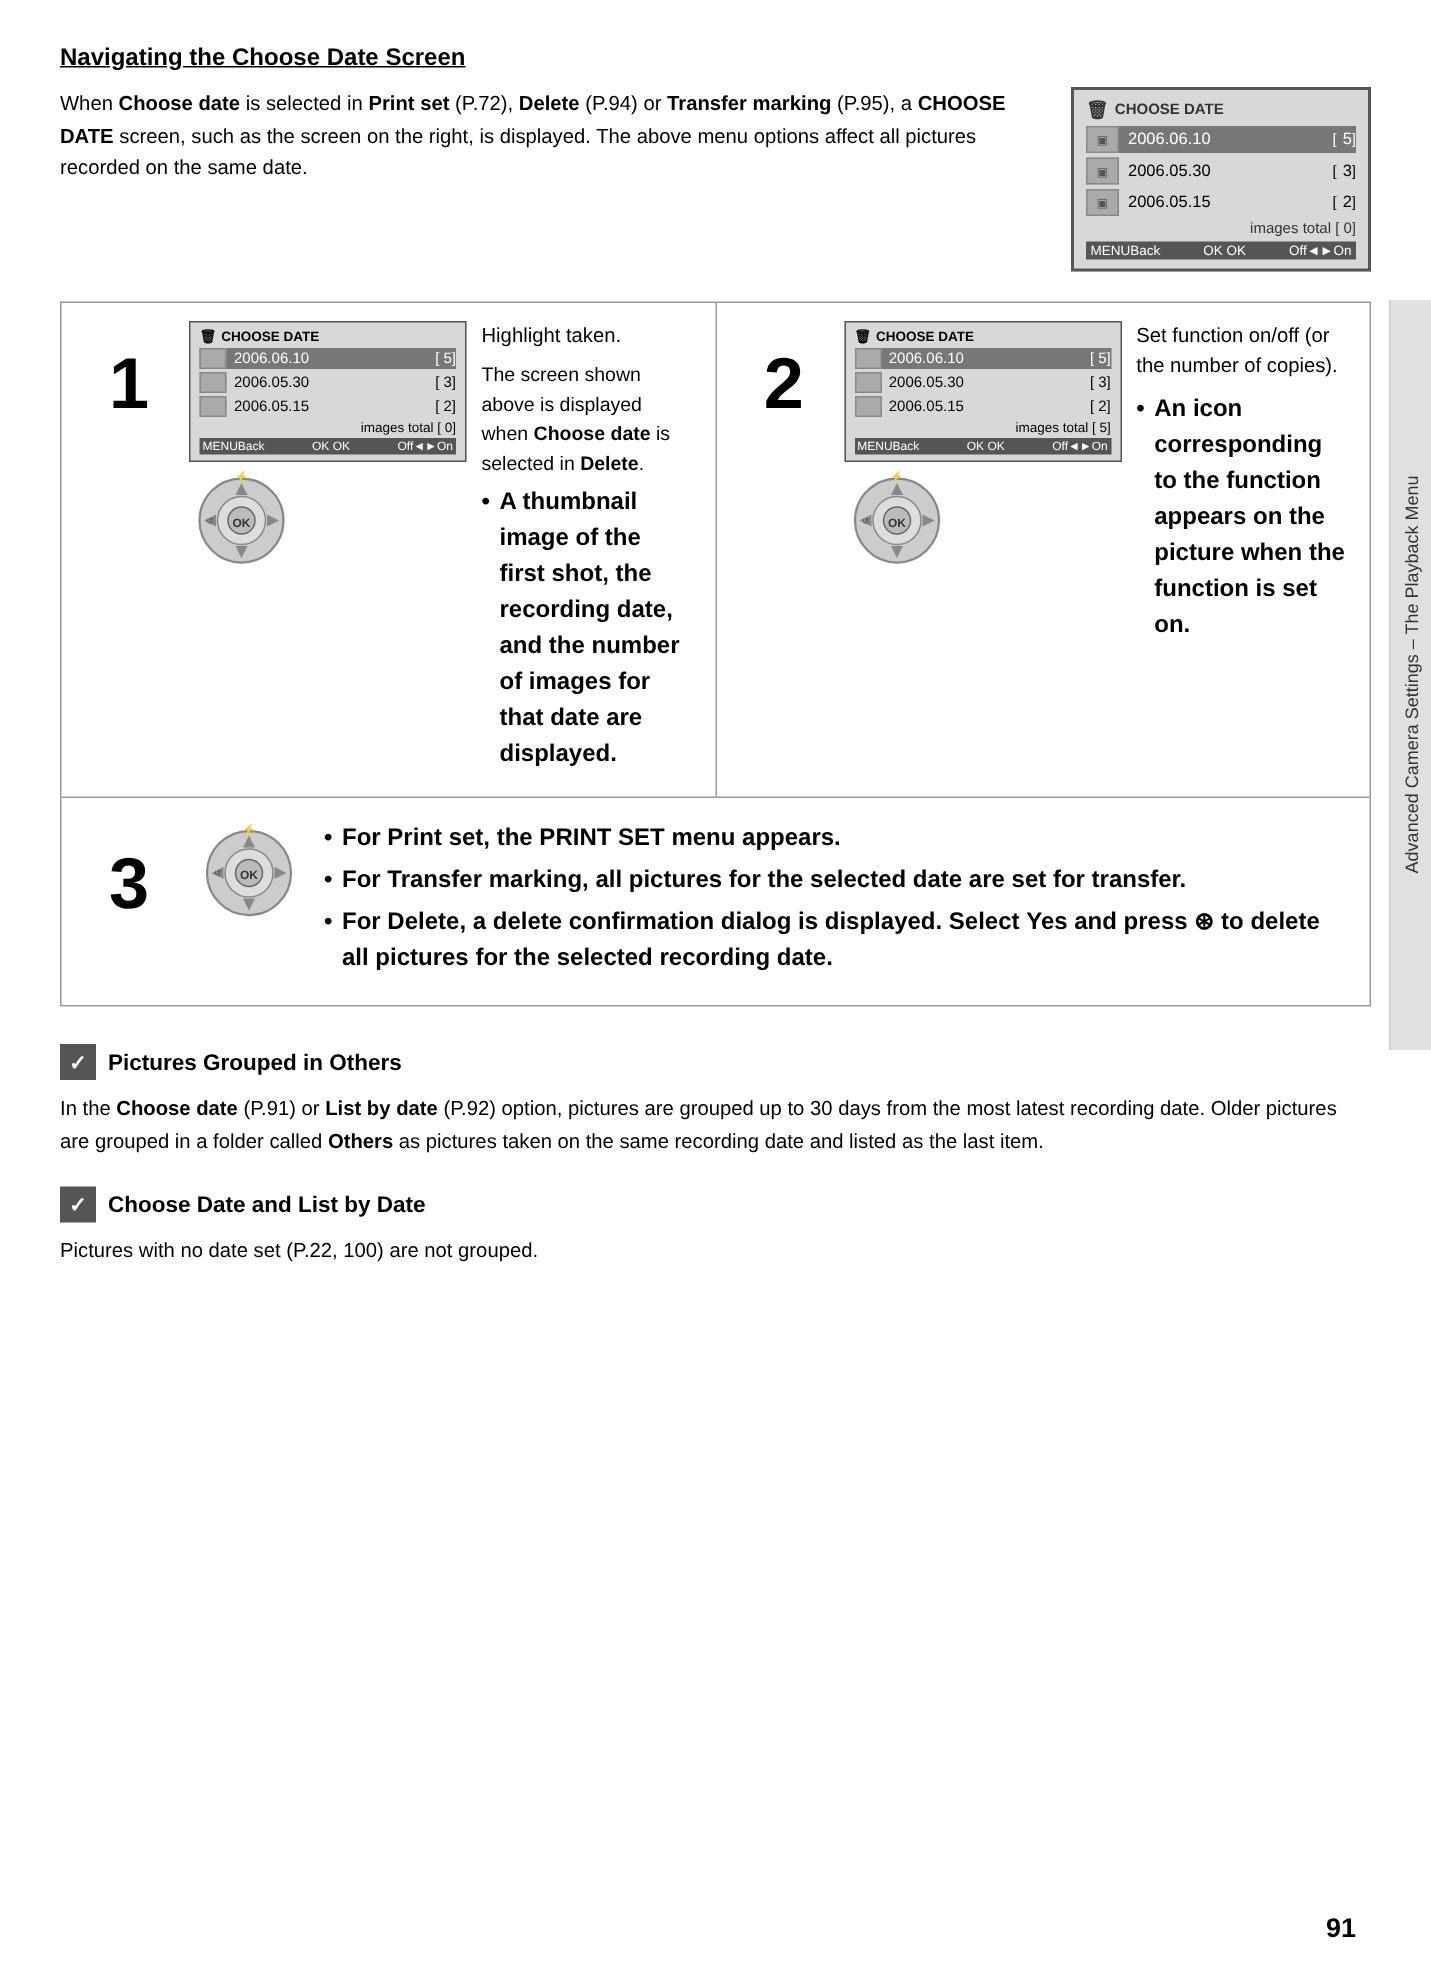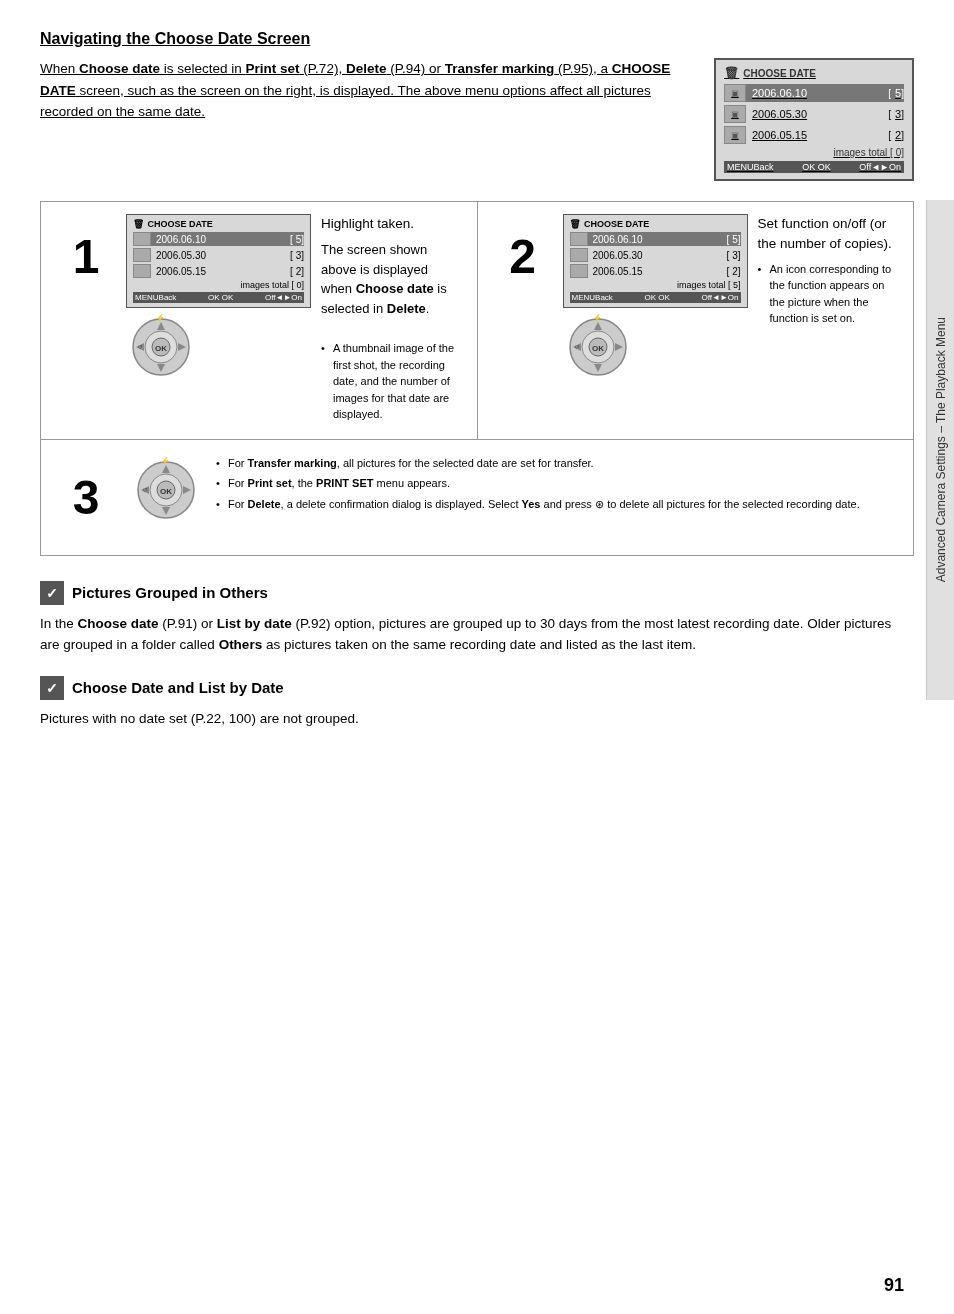--- a/index.html
+++ b/index.html
@@ -56,21 +56,20 @@
       font-weight: bold;
       text-decoration: underline;
       margin-bottom: 10px;
     }
 
     
     .intro-area {
       display: flex;
       gap: 36px;
       margin-bottom: 20px;
-      text-decoration: underline;
     }
     .intro-text {
       flex: 1;
       line-height: 1.6;
       font-size: 13.5px;
     }
 
     
     .camera-screen {
       border: 2px solid #555;
@@ -172,25 +171,26 @@
     
     .step-heading {
       font-size: 13.5px;
       margin-bottom: 6px;
     }
     .step-bullets {
       list-style: none;
       padding: 0;
     }
     .step-bullets li {
-      font-size: 11px;
+      font-size: 16px;
       line-height: 1.5;
       margin-bottom: 4px;
       padding-left: 12px;
       position: relative;
+      font-weight: bold;
     }
     .step-bullets li::before {
       content: "•";
       position: absolute;
       left: 0;
     }
 
     
     .bottom-section {
       margin-top: 25px;
@@ -391,21 +391,21 @@
             <polygon points="10,35 18,31 18,39" fill="#888"></polygon>
             <polygon points="60,35 52,31 52,39" fill="#888"></polygon>
 
             <text x="35" y="8" text-anchor="middle" font-size="7" fill="#555">⚡</text>
 
             <text x="14" y="37" text-anchor="middle" font-size="6" fill="#555">↺</text>
           </svg>
         </div>
         <div style="flex:1; font-size:13px; line-height:1.5;">
           <div class="step-heading">Highlight taken.</div>
-          <div style="margin-bottom:22px; font-size:13px;">The screen shown above is displayed when <strong>Choose date</strong> is selected in <strong>Delete</strong>.</div>
+          <div style="margin-bottom:5px; font-size:13px;">The screen shown above is displayed when <strong>Choose date</strong> is selected in <strong>Delete</strong>.</div>
           <ul class="step-bullets">
             <li>A thumbnail image of the first shot, the recording date, and the number of images for that date are displayed.</li>
           </ul>
         </div>
       </div>
 
       <div class="step-col">
         <div class="step-number">2</div>
         <div class="small-screen-wrap">
           <div class="small-cam-screen">
@@ -470,22 +470,22 @@
           <polygon points="35,10 31,18 39,18" fill="#888"></polygon>
           <polygon points="35,60 31,52 39,52" fill="#888"></polygon>
           <polygon points="10,35 18,31 18,39" fill="#888"></polygon>
           <polygon points="60,35 52,31 52,39" fill="#888"></polygon>
           <text x="35" y="8" text-anchor="middle" font-size="7" fill="#555">⚡</text>
           <text x="14" y="37" text-anchor="middle" font-size="6" fill="#555">↺</text>
         </svg>
 
         <div class="step3-content">
           <ul class="step-bullets">
+            <li>For <strong>Print set</strong>, the <strong>PRINT SET</strong> menu appears.</li>
             <li>For <strong>Transfer marking</strong>, all pictures for the selected date are set for transfer.</li>
-            <li>For <strong>Print set</strong>, the <strong>PRINT SET</strong> menu appears.</li>
             <li>For <strong>Delete</strong>, a delete confirmation dialog is displayed. Select <strong>Yes</strong> and press ⊛ to delete all pictures for the selected recording date.</li>
           </ul>
         </div>
       </div>
     </div>
   </div>
 
   <div class="bottom-section">
 
     <div style="margin-bottom:20px;">

